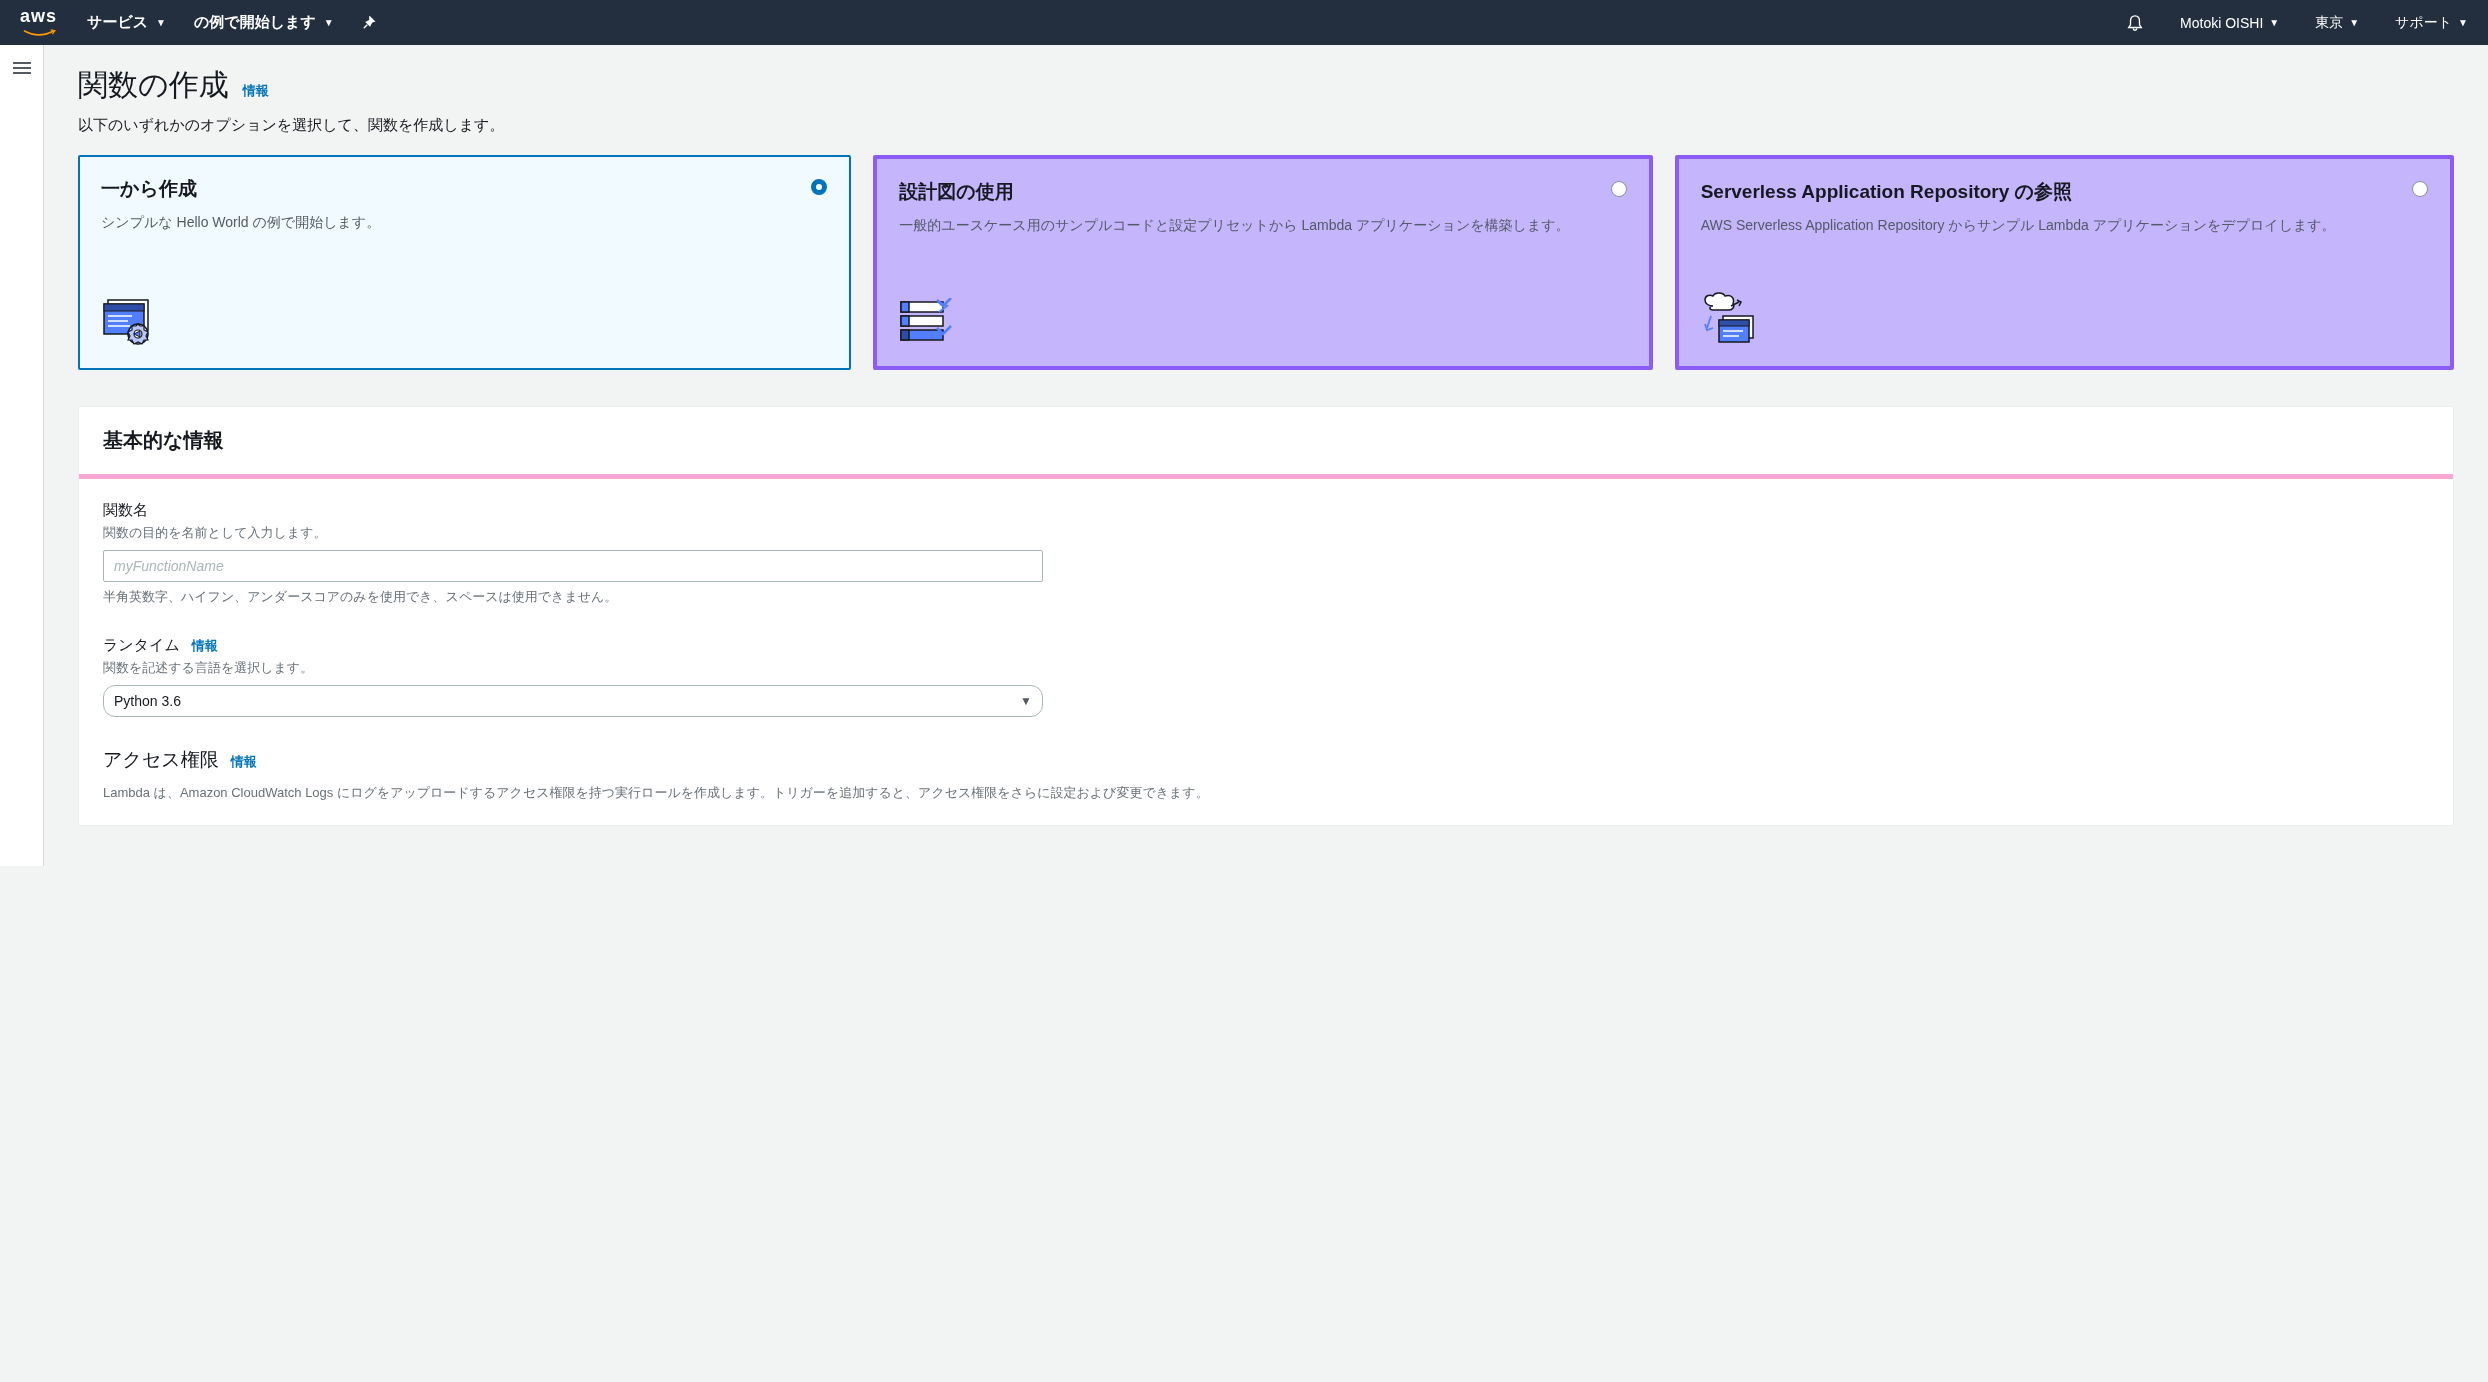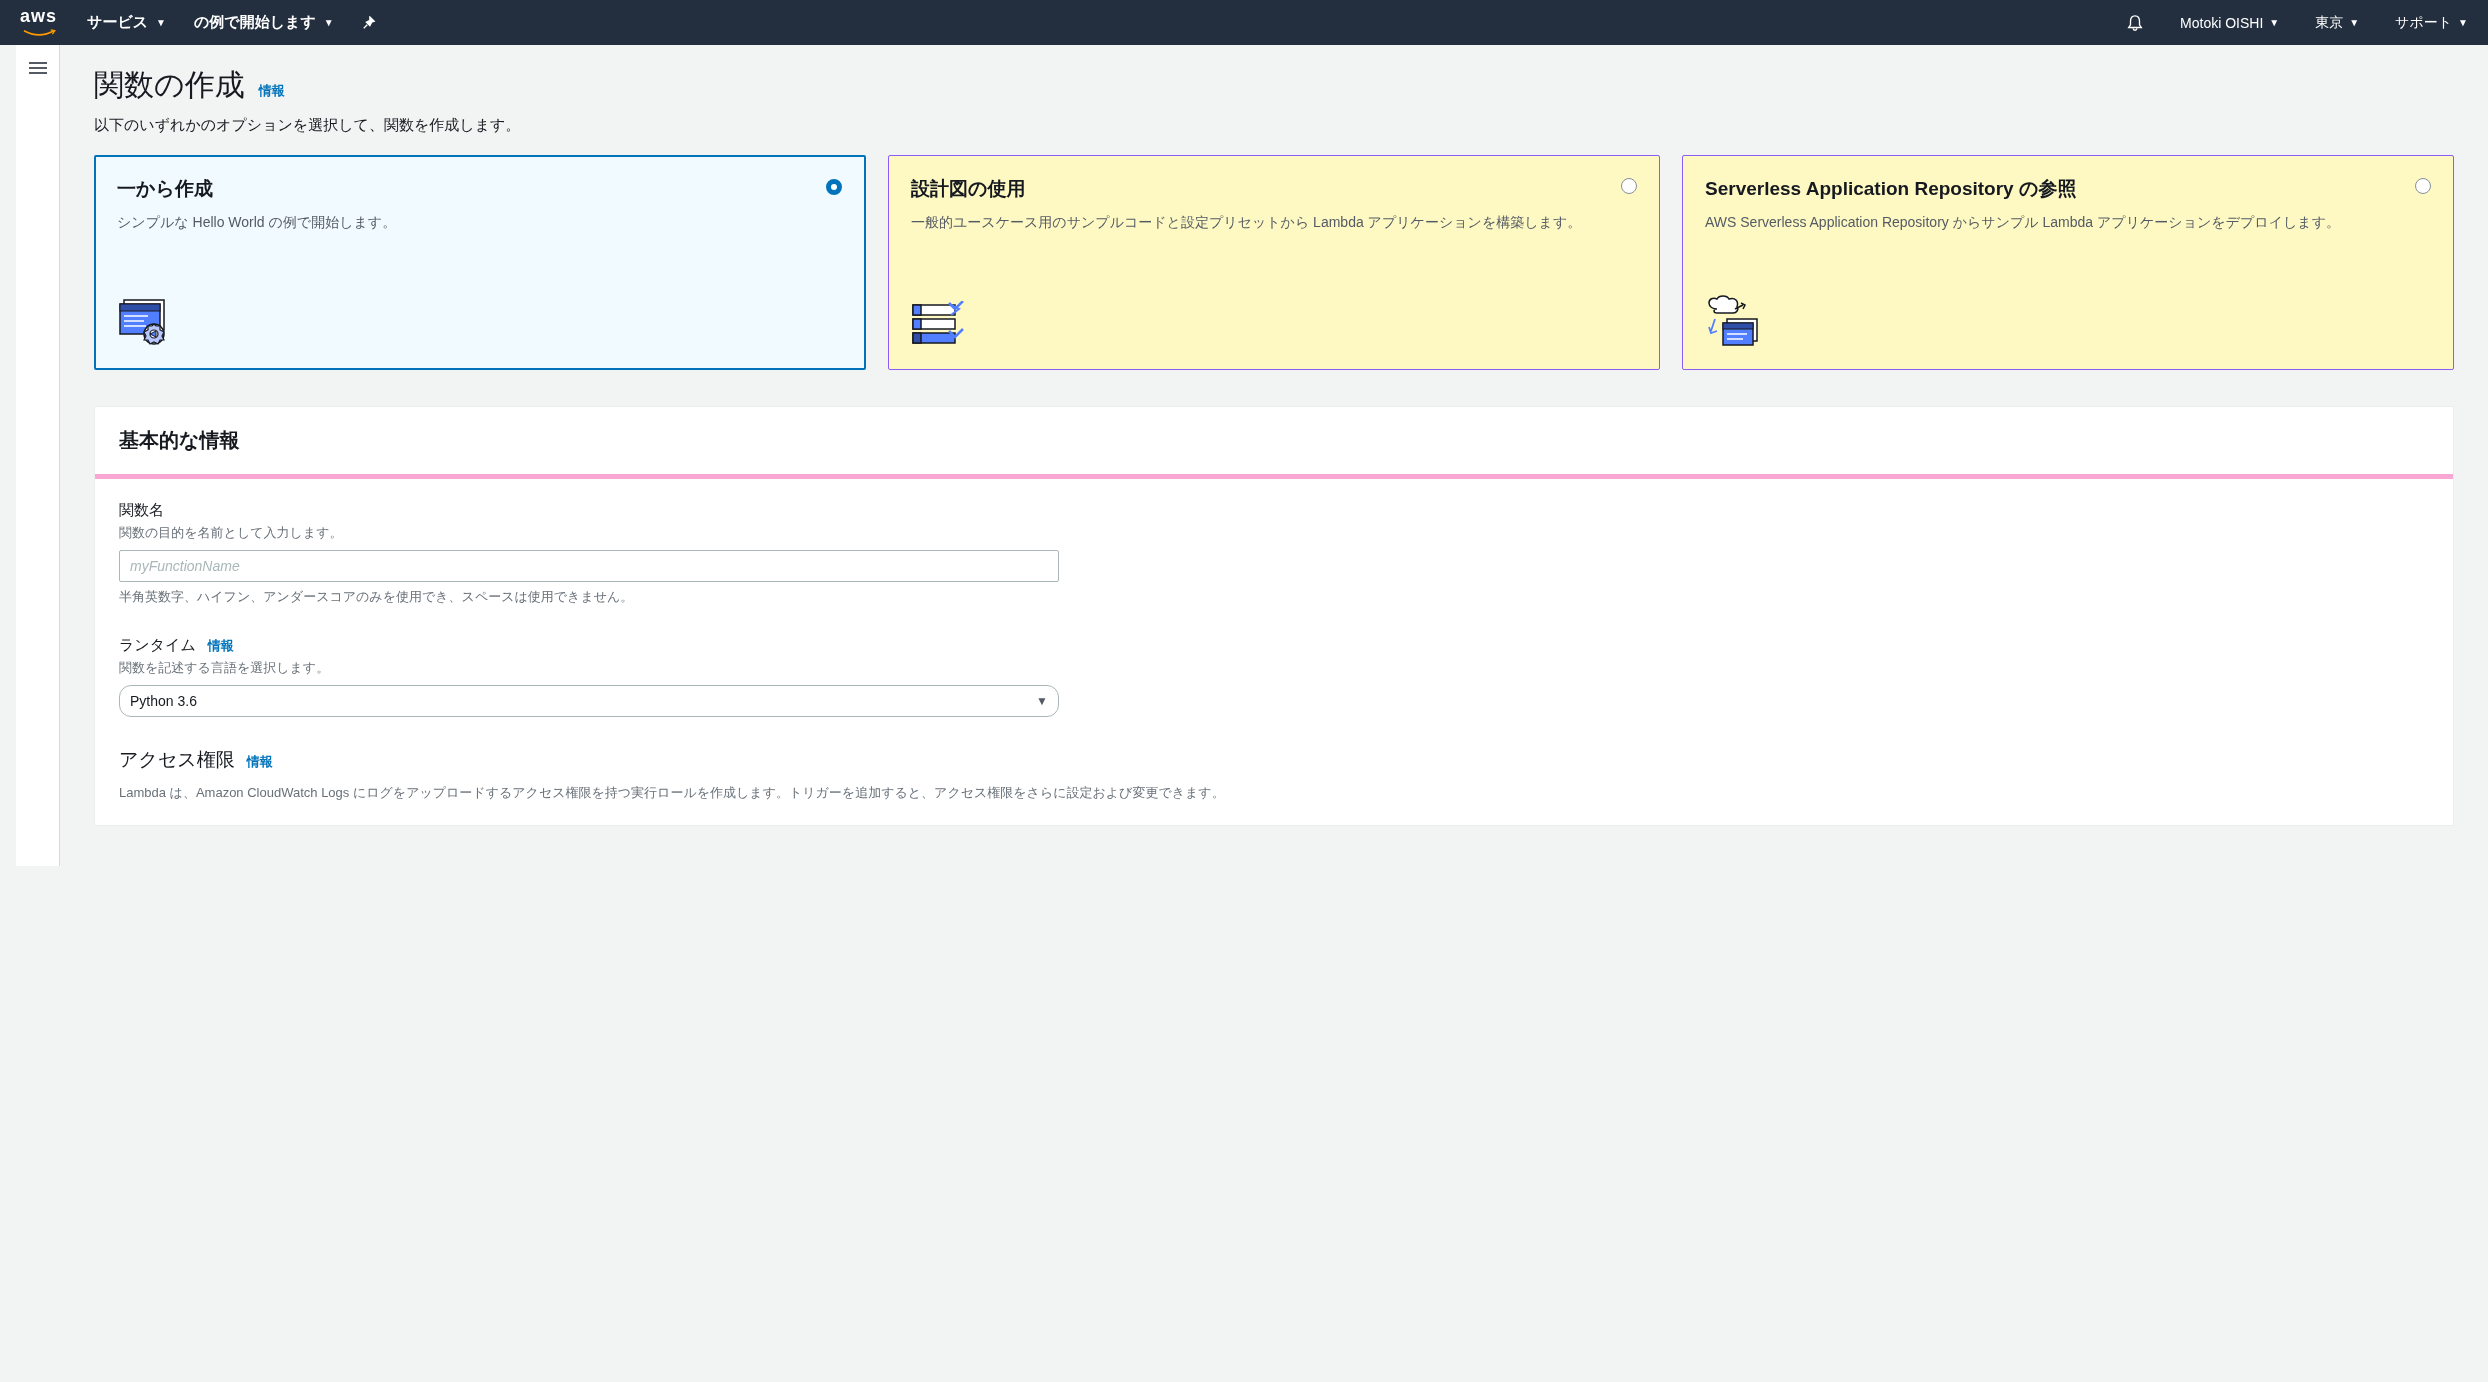--- a/index.html
+++ b/index.html
@@ -14,36 +14,36 @@
     .nav-item { color: #fff; font-size: 15px; font-weight: bold; margin-right: 28px; display: flex; align-items: center; cursor: pointer; }
     .nav-item .caret { margin-left: 8px; font-size: 10px; }
     .nav-spacer { flex: 1; }
     .nav-right { display: flex; align-items: center; gap: 36px; }
     .nav-right-item { color: #fff; font-size: 14px; display: flex; align-items: center; cursor: pointer; }
     .nav-right-item .caret { margin-left: 6px; font-size: 10px; }
     .bell-icon { width: 18px; height: 18px; }
     .pin-icon-svg { width: 14px; height: 14px; }
     
     
-    .layout { display: flex; padding-left: 16px; }
+    .layout { display: flex; }
     .left-rail { width: 44px; border-right: 1px solid #d5dbdb; display: flex; justify-content: center; padding-top: 14px; background: #fff; }
     .hamburger { width: 18px; height: 14px; cursor: pointer; }
     .hamburger div { height: 2px; background: #545b64; margin: 3px 0; }
     
     .main { flex: 1; padding: 20px 34px 40px 34px; }
     
     
     .page-title-row { display: flex; align-items: baseline; gap: 14px; margin-bottom: 10px; }
     .page-title { font-size: 30px; font-weight: 400; color: #16191f; }
     .info-link { color: #0073bb; font-size: 13px; font-weight: bold; cursor: pointer; }
     .page-subtitle { font-size: 15px; color: #16191f; margin-bottom: 20px; }
     
     
     .options-row { display: flex; gap: 22px; margin-bottom: 36px; }
-    .option-card { flex: 1; background: #fef9c3; border: 1px solid #8b5cf6; border-radius: 2px; padding: 20px 22px; position: relative; cursor: pointer; min-height: 215px; }
+    .option-card { flex: 1; background: #c4b5fd; border: 4px solid #8b5cf6; border-radius: 2px; padding: 20px 22px; position: relative; cursor: pointer; min-height: 215px; }
     .option-card.selected { border: 2px solid #0073bb; background: #f1faff; padding: 19px 21px; }
     .option-title { font-size: 19px; font-weight: bold; color: #16191f; margin-bottom: 10px; padding-right: 30px; }
     .option-desc { font-size: 14px; color: #545b64; line-height: 1.5; margin-bottom: 18px; }
     .option-radio { position: absolute; top: 22px; right: 22px; width: 16px; height: 16px; border: 1px solid #879196; border-radius: 50%; background: #fff; }
     .option-radio.checked { border: 5px solid #0073bb; background: #fff; }
     .option-icon { position: absolute; bottom: 18px; left: 22px; }
     
     
     .panel { background: #fff; border: 1px solid #eaeded; border-radius: 2px; }
     .panel-header { padding: 20px 24px; border-bottom: 5px solid #f9a8d4; }

